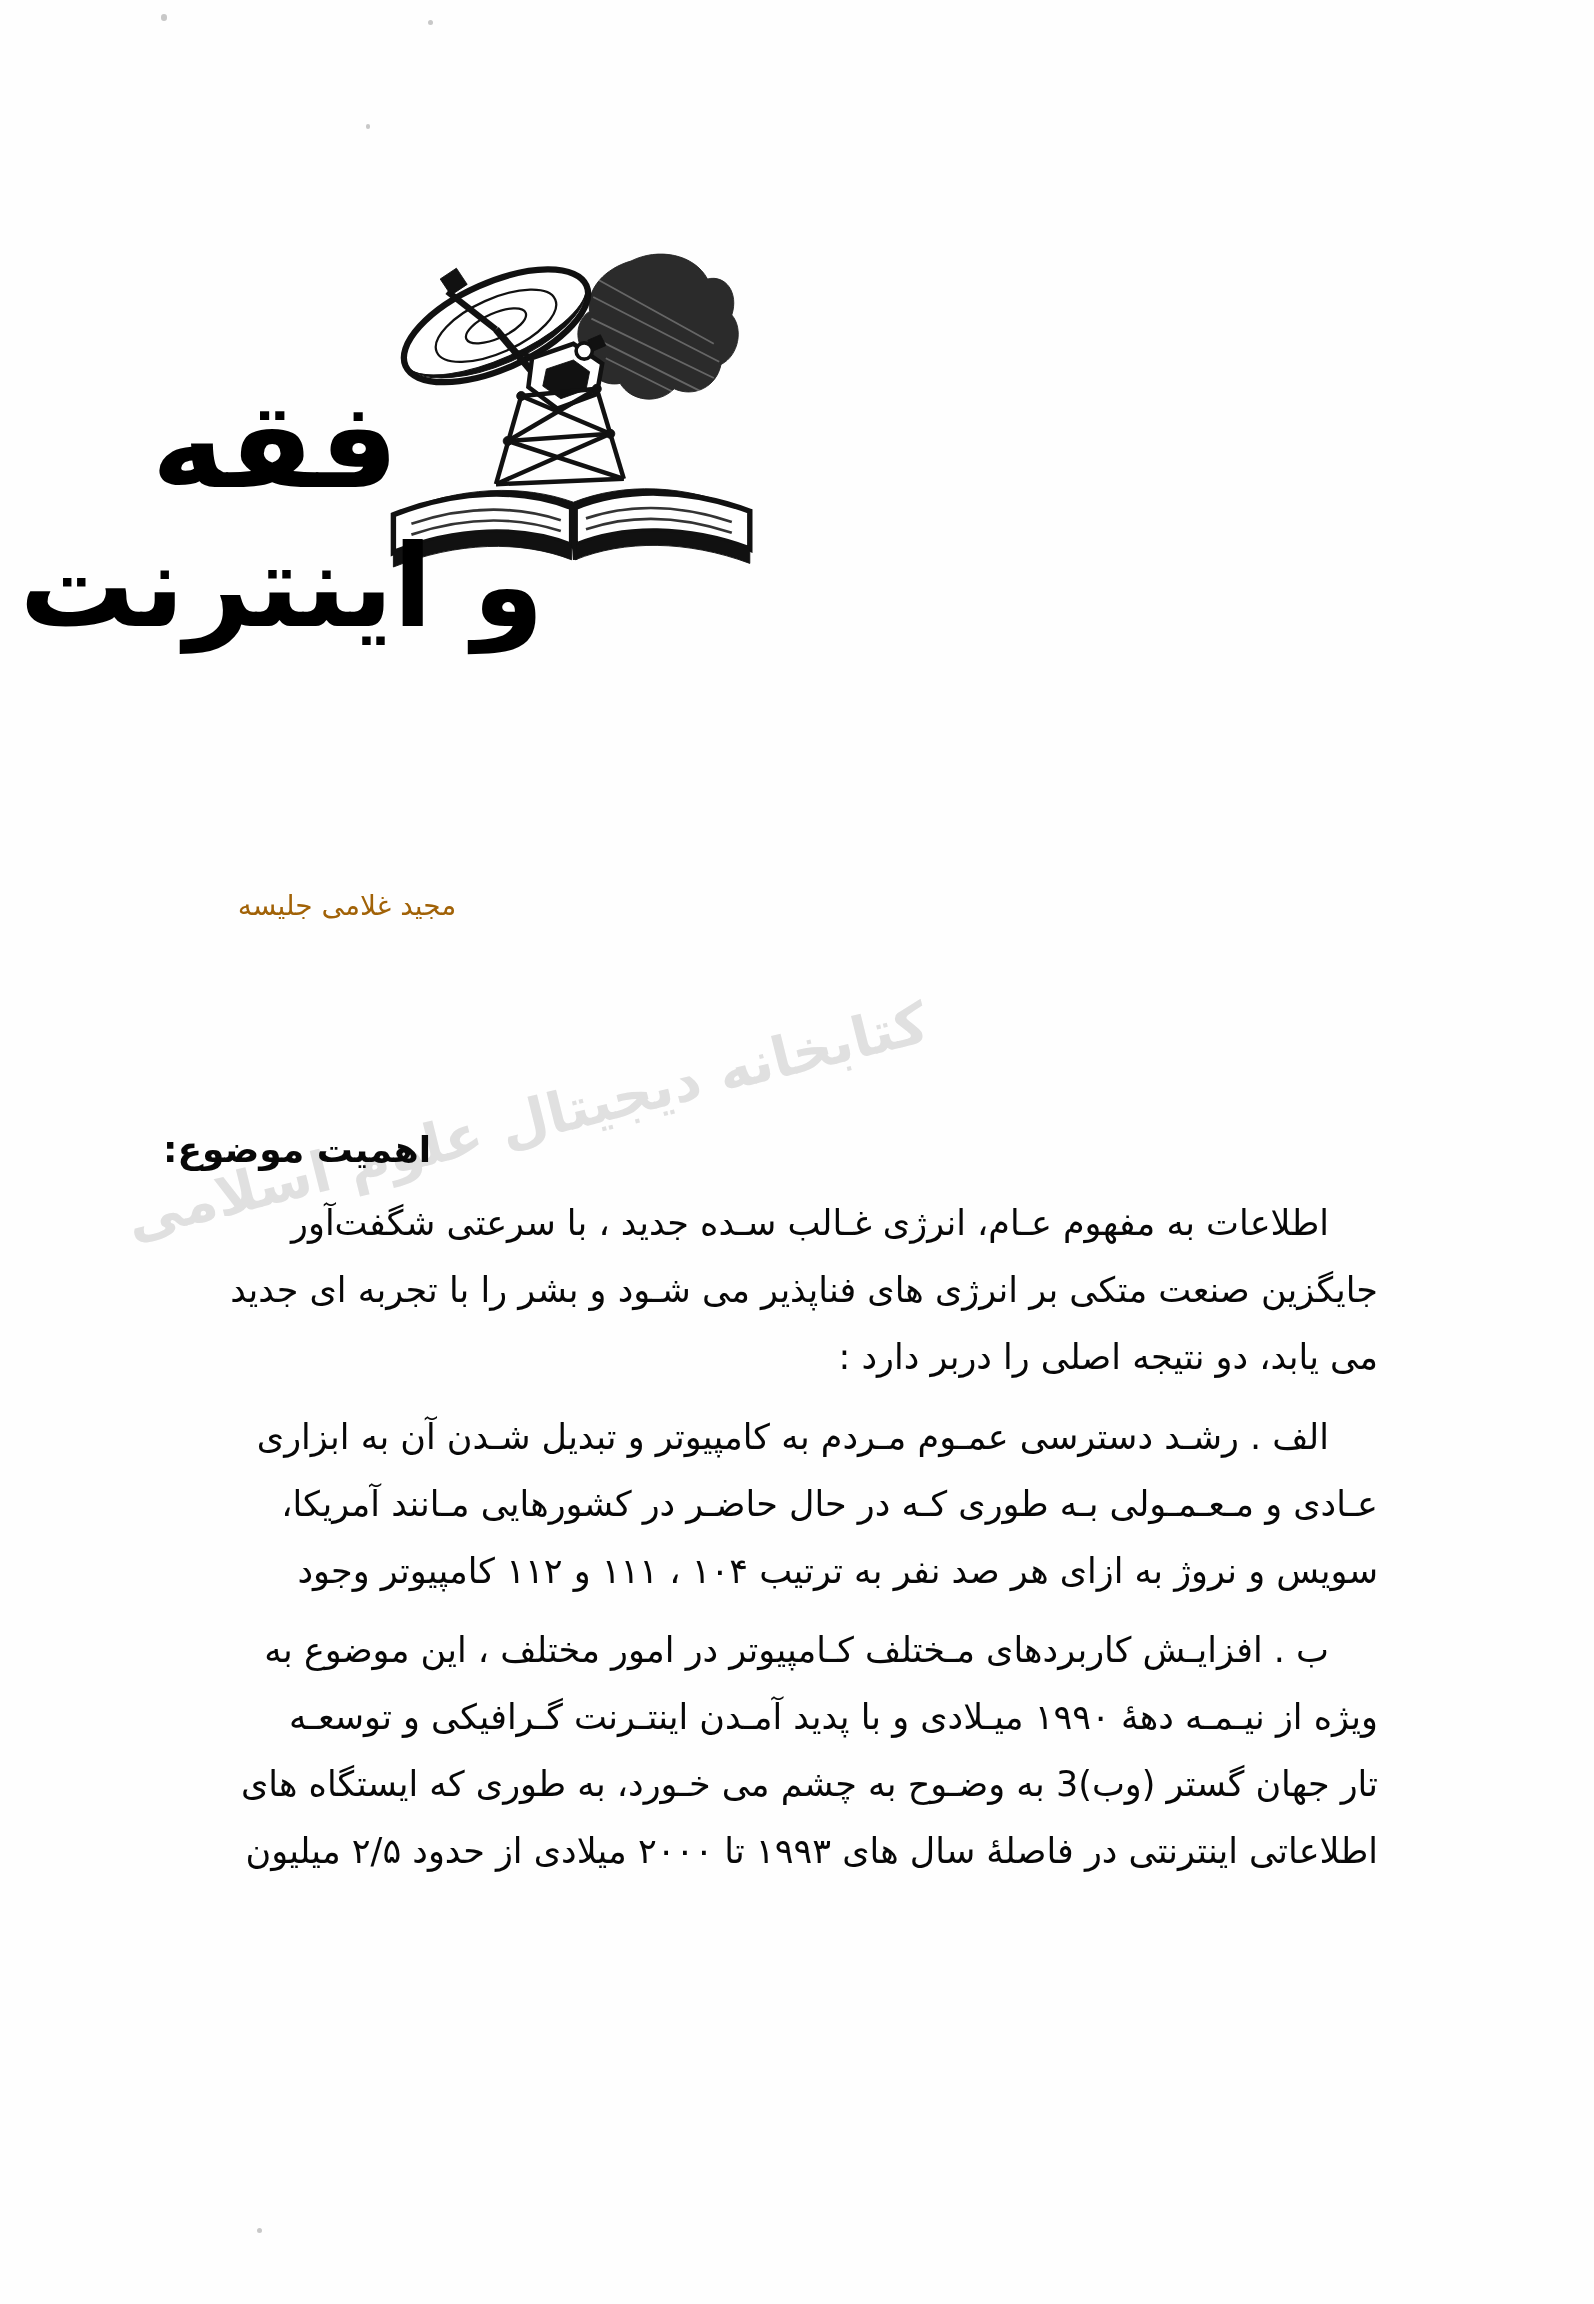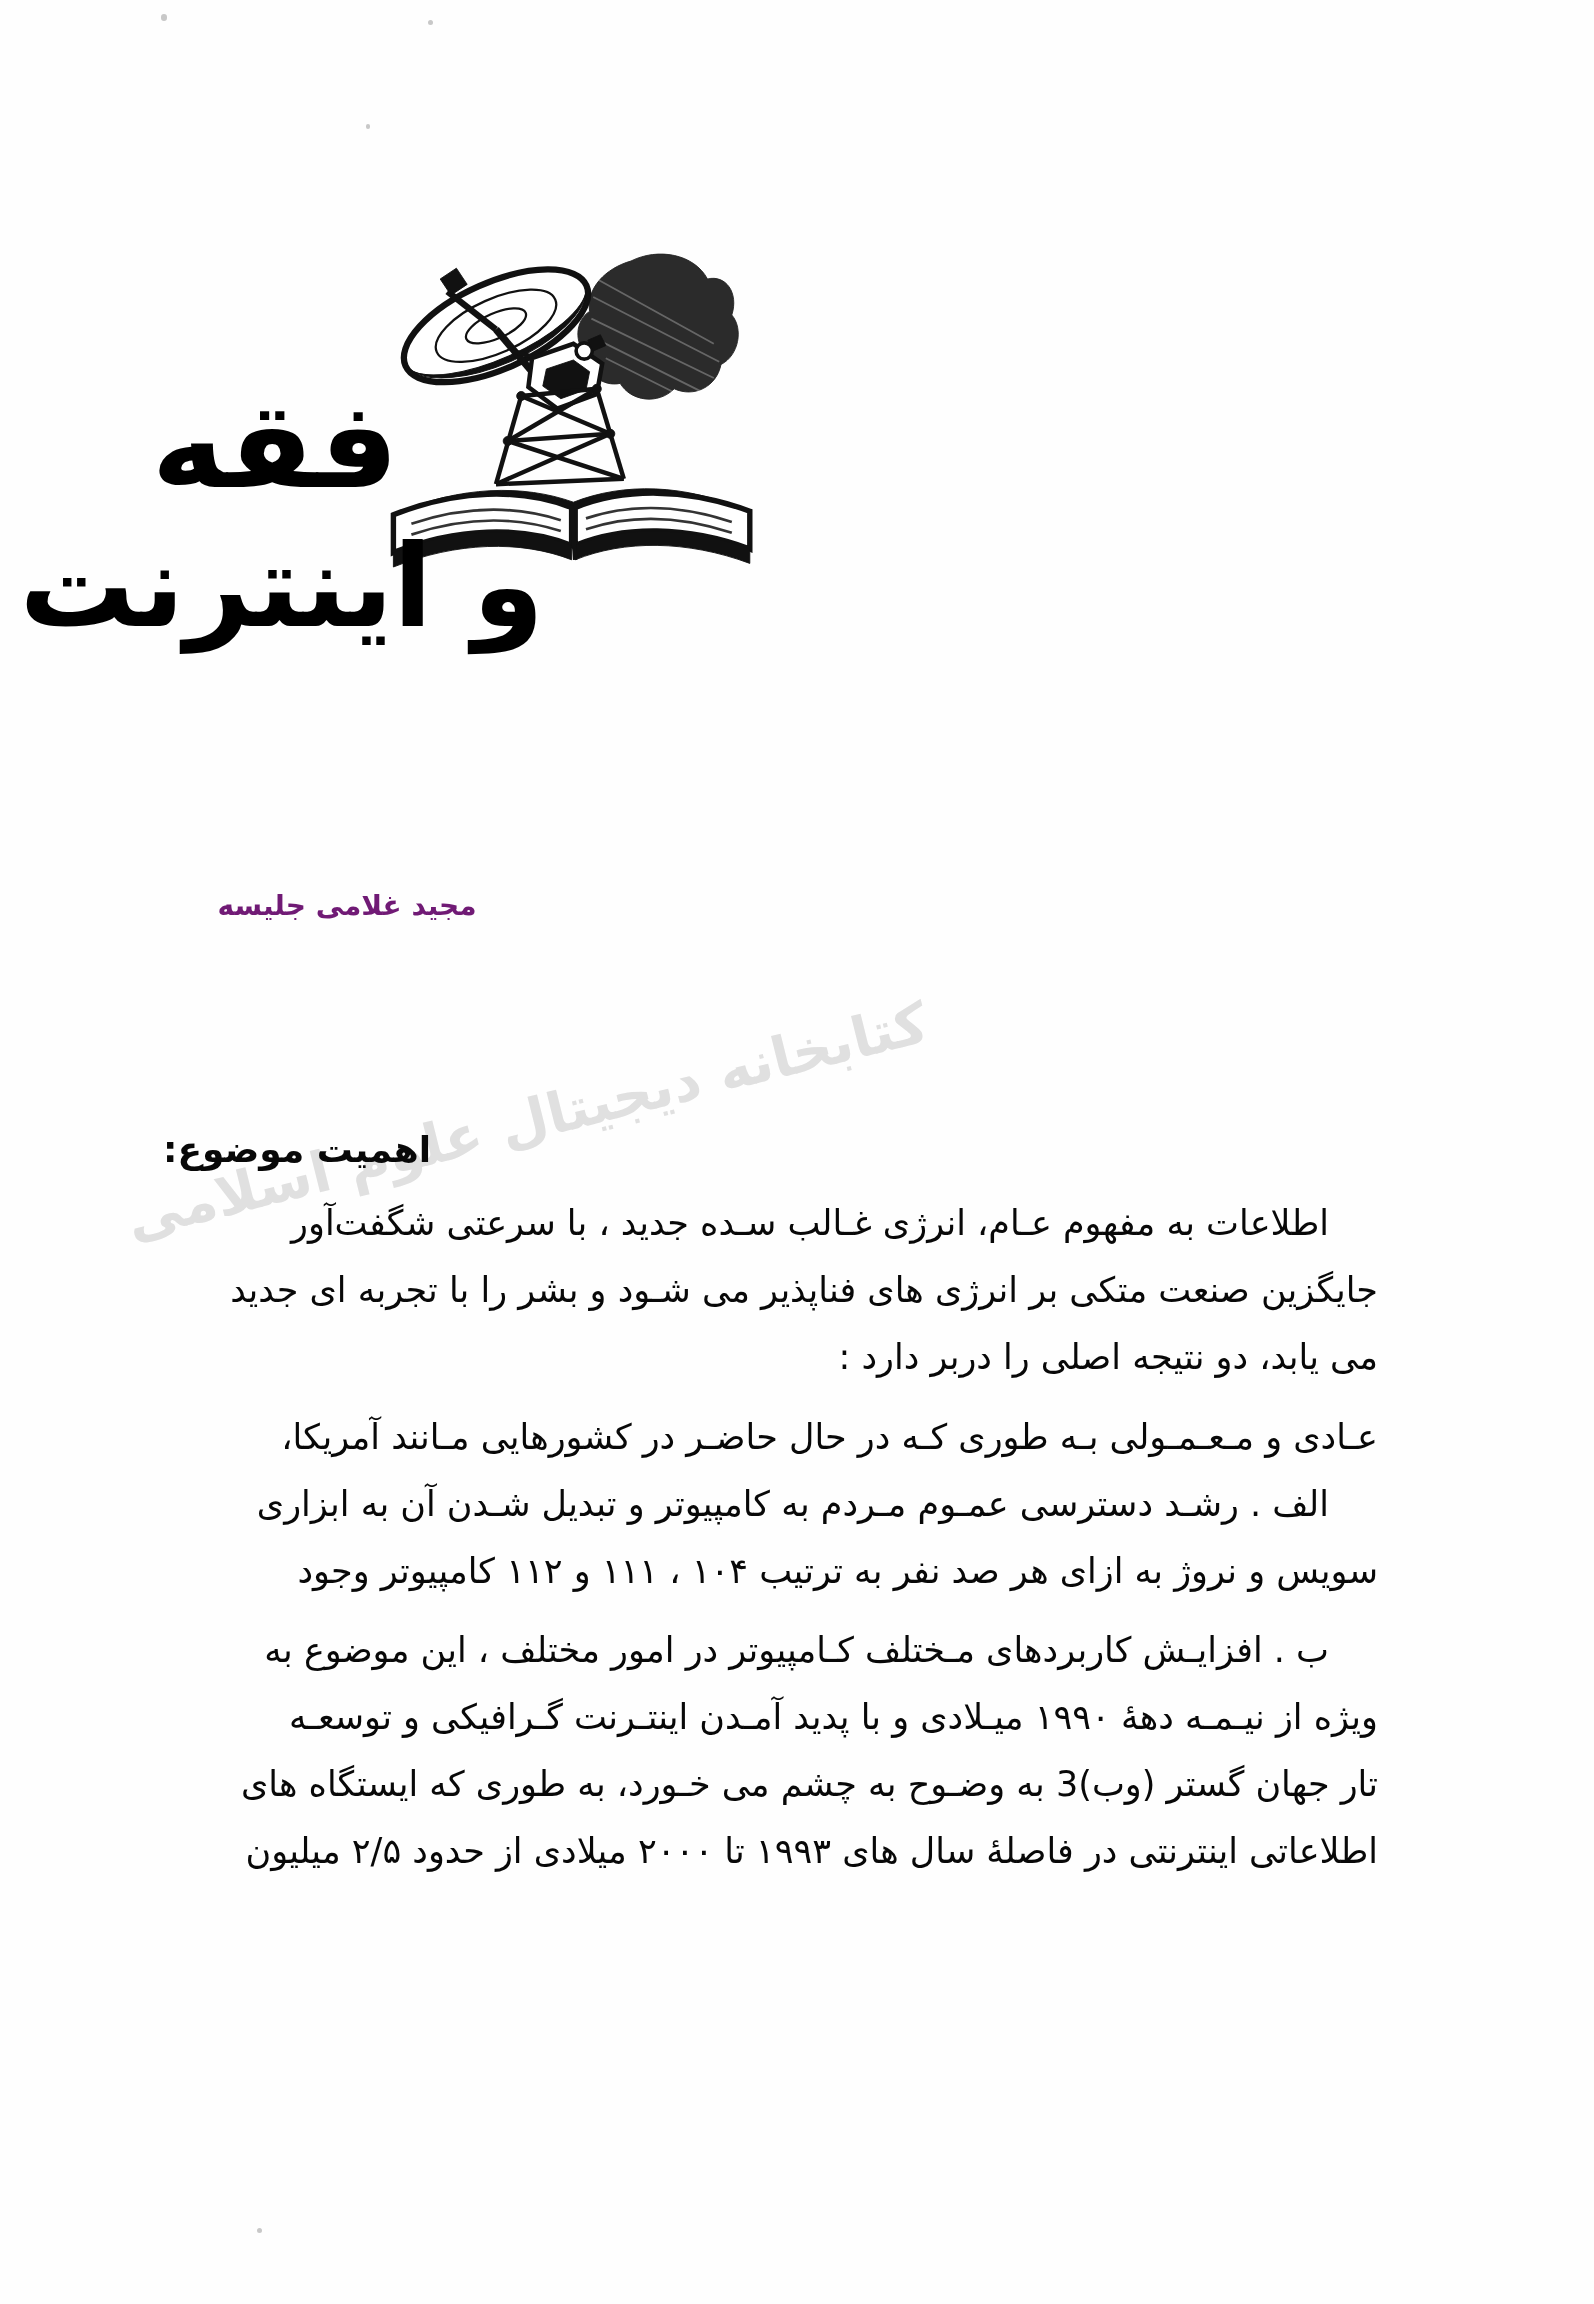--- a/index.html
+++ b/index.html
@@ -54,22 +54,22 @@
     margin-top: 23.4px;
     margin-right: 0px;
   }
   .author {
     position: absolute;
     top: 889px;
     right: 1058px;
     width: 378px;
     text-align: center;
     font-size: 28px;
-    font-weight: 700;
-    color: #701a75;
+    font-weight: 400;
+    color: #a16207;
     direction: rtl;
     letter-spacing: 0px;
   }
 
   
   .illustration {
     position: absolute;
     top: 243px;
     right: 810px;
     width: 423px;
@@ -217,22 +217,22 @@
 
     <div class="section-heading">اهمیت موضوع:</div>
 
     <div class="para">
       <div class="line indent">اطلاعات به مفهوم عـام، انرژی غـالب سـده جدید ، با سرعتی شگفت‌آور</div>
       <div class="line">جایگزین صنعت متکی بر انرژی های فناپذیر می شـود و بشر را با تجربه ای جدید</div>
       <div class="line">می یابد، دو نتیجه اصلی را دربر دارد :</div>
     </div>
 
     <div class="para">
+      <div class="line indent">الف . رشـد دسترسی عمـوم مـردم به کامپیوتر و تبدیل شـدن آن به ابزاری</div>
       <div class="line">عـادی و مـعـمـولی بـه طوری کـه در حال حاضـر در کشورهایی مـانند آمریکا،</div>
-      <div class="line indent">الف . رشـد دسترسی عمـوم مـردم به کامپیوتر و تبدیل شـدن آن به ابزاری</div>
       <div class="line">سویس و نروژ به ازای هر صد نفر به ترتیب ۱۰۴ ، ۱۱۱ و ۱۱۲ کامپیوتر وجود</div>
     </div>
 
     <div class="para">
       <div class="line indent">ب . افزایـش کاربردهای مـختلف کـامپیوتر در امور مختلف ، این موضوع به</div>
       <div class="line">ویژه از نیـمـه دههٔ ۱۹۹۰ میـلادی و با پدید آمـدن اینتـرنت گـرافیکی و توسعـه</div>
       <div class="line">تار جهان گستر  (وب)3 به وضـوح به چشم می خـورد، به طوری که ایستگاه های</div>
       <div class="line">اطلاعاتی اینترنتی در فاصلهٔ سال های ۱۹۹۳ تا ۲۰۰۰ میلادی از حدود ۲/۵ میلیون</div>
     </div>
 

